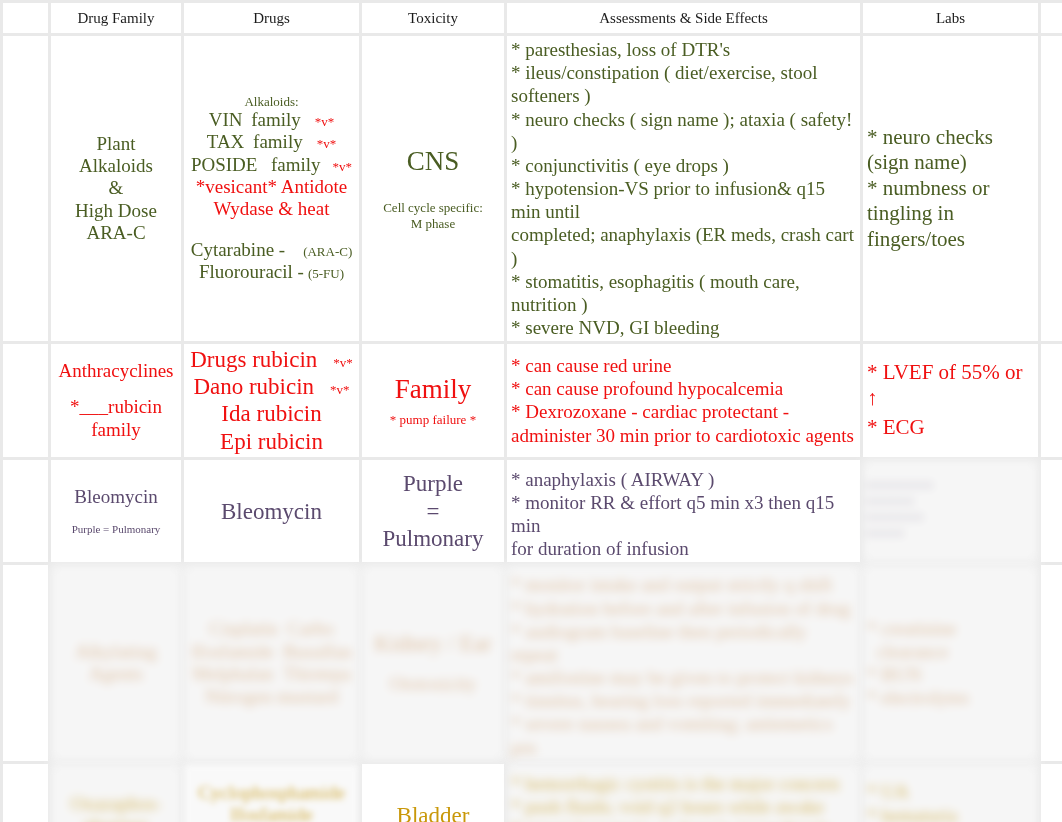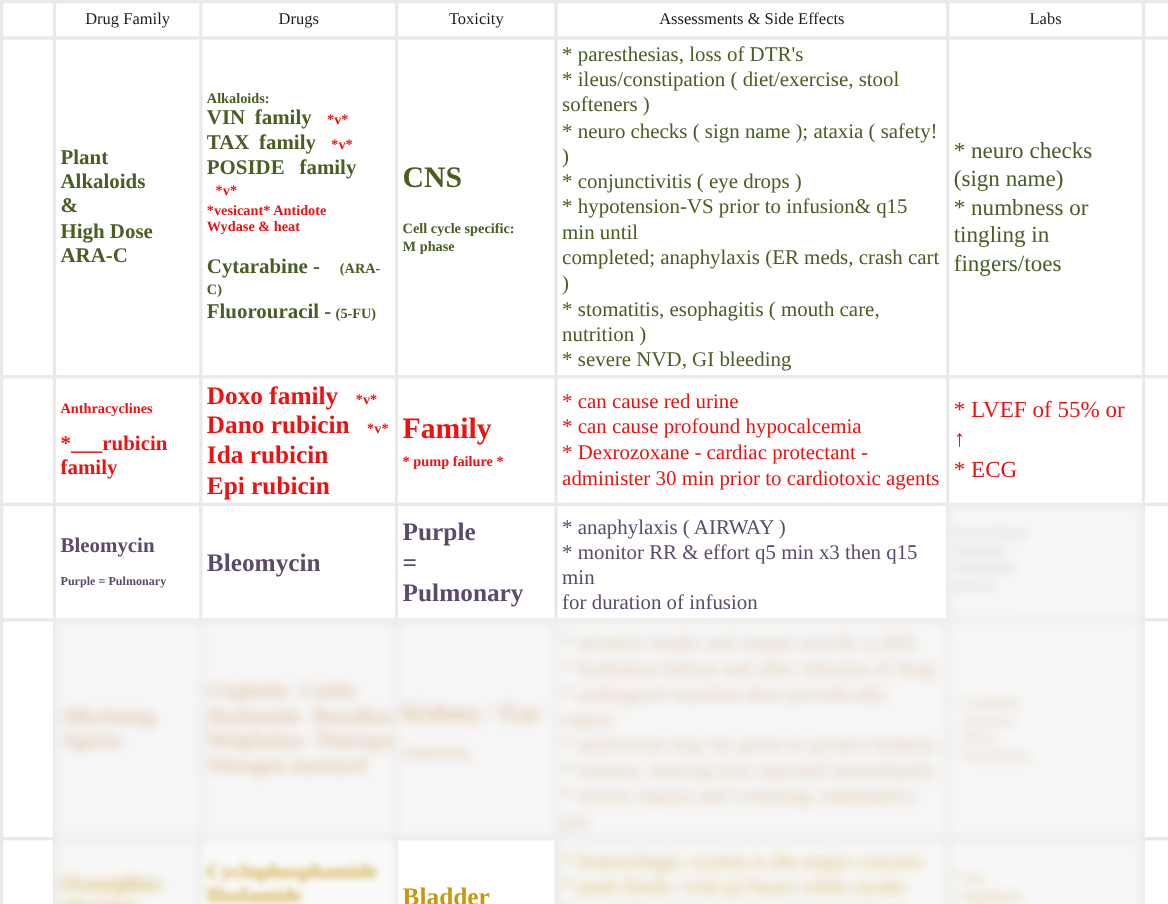--- a/index.html
+++ b/index.html
@@ -51,26 +51,26 @@
 
   
   .green   { color: #4a5d23; }
   .red     { color: #f01010; }
   .purple  { color: #5b4a6e; }
   .gold    { color: #c9980a; }
   .tan     { color: #d8a878; }
   .grayish { color: #b9bcc6; }
 
   .cell { line-height: 1.18; }
-  .ctr  { text-align: left; font-weight: bold; }
+  .ctr  { text-align: center; }
 
   .big    { font-size: 19px; }
   .bigger { font-size: 23px; }
   .huge   { font-size: 27px; }
-  .med    { font-size: 13px; }
+  .med    { font-size: 19px; }
   .sm     { font-size: 13px; }
   .xs     { font-size: 11px; }
 
   .assess { font-size: 19px; line-height: 1.22; text-align: left; padding-left: 6px; }
   .assess .ln { display: block; }
 
   .labs { font-size: 21px; line-height: 1.22; text-align: left; padding-left: 6px; }
   .blur2 { filter: blur(3.4px); opacity: .75; }
   .blur3 { filter: blur(4.6px); opacity: .62; }
   .blur4 { filter: blur(5.6px); opacity: .55; }
@@ -176,21 +176,21 @@
     <td class="spacer"></td>
 
     <td class="cell ctr red">
       <div class="med" style="margin-bottom:14px;">Anthracyclines</div>
       <div class="big">*___rubicin</div>
       <div class="big">family</div>
     </td>
 
     <td class="cell ctr red">
       <div>
-        <span class="bigger">Doxo family</span>
+        <span class="bigger">Drugs rubicin</span>
         <span class="vmark" style="margin-left:12px;">*v*</span>
       </div>
       <div>
         <span class="bigger">Dano rubicin</span>
         <span class="vmark" style="margin-left:12px;">*v*</span>
       </div>
       <div class="bigger">Ida rubicin</div>
       <div class="bigger">Epi rubicin</div>
     </td>
 

